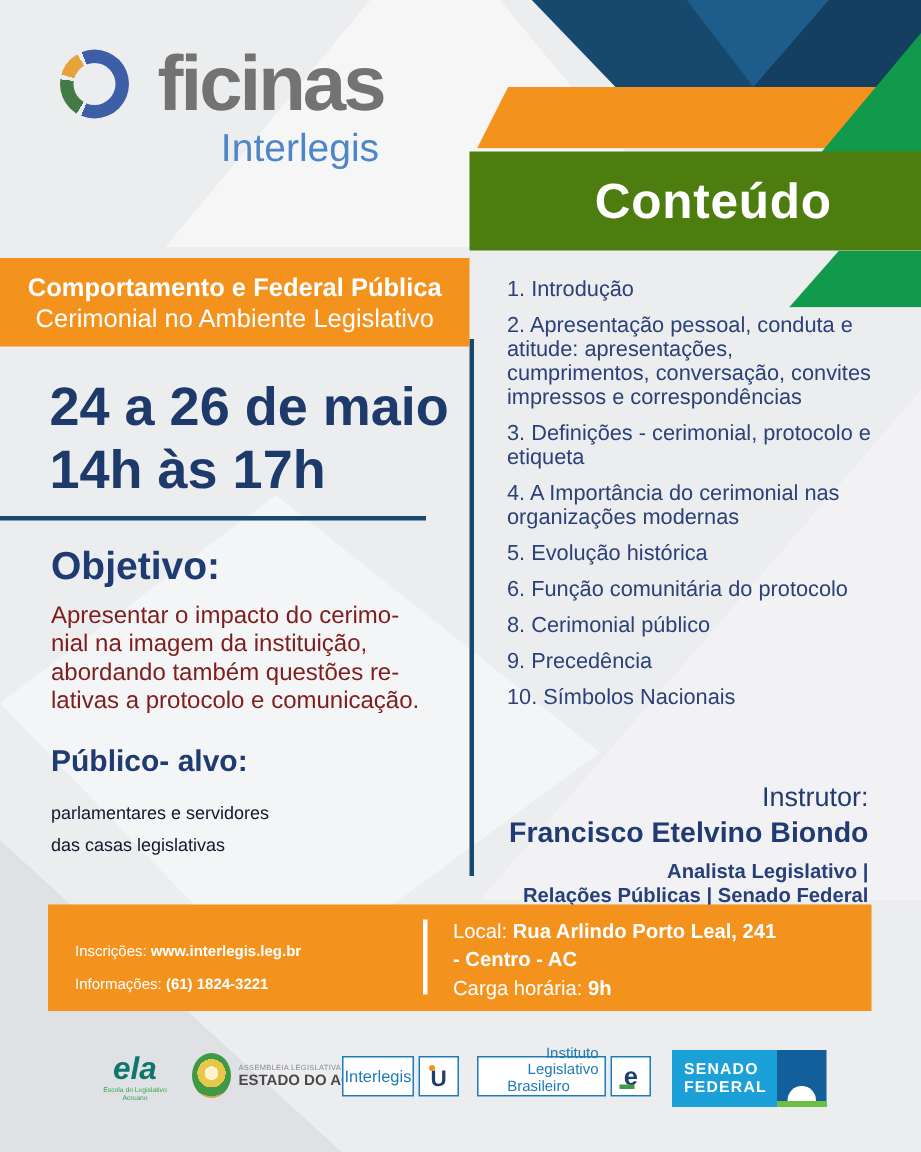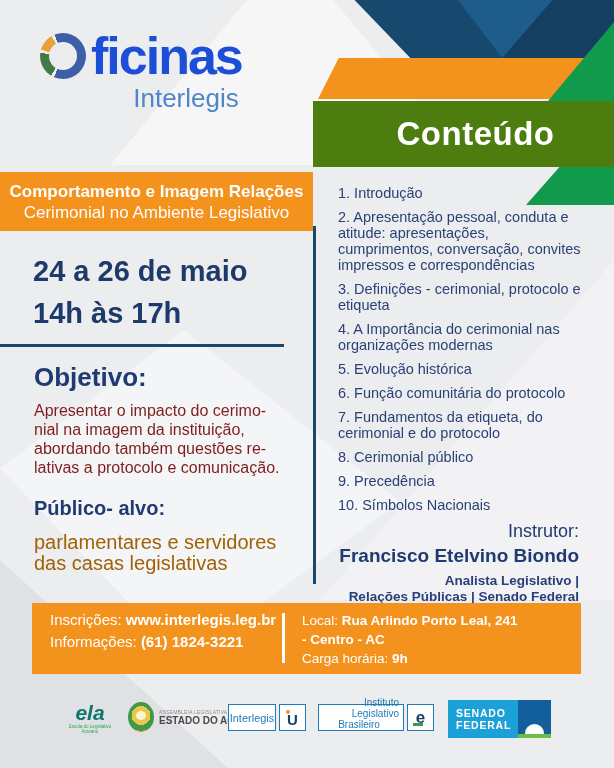--- a/index.html
+++ b/index.html
@@ -39,46 +39,46 @@
   .brand{position:absolute;left:40px;top:26px;z-index:2;}
   .brand-row{display:flex;align-items:center;}
   .o-ring{position:relative;width:46px;height:46px;border-radius:50%;display:inline-block;
       background:conic-gradient(from 0deg,
         #3E5FA7 0deg 203deg, #ECEDEF 203deg 211deg,
         #447A46 211deg 278deg, #ECEDEF 278deg 286deg,
         #E8A23A 286deg 330deg, #ECEDEF 330deg 338deg,
         #3E5FA7 338deg 360deg);}
   .o-ring::after{content:"";position:absolute;left:9px;top:9px;width:28px;height:28px;
       border-radius:50%;background:#ECEDEF;}
-  .brand-name{font-size:52px;font-weight:bold;color:#1d4ed8;letter-spacing:-2px;margin-left:5px;text-align:right;}
+  .brand-name{font-size:52px;font-weight:bold;color:#737373;letter-spacing:-2px;margin-left:19px;text-align:right;}
   .brand-sub{text-align:right;color:#4E86C8;font-size:26px;margin-top:-3px;padding-right:3px;}
   
   .left-banner{position:absolute;left:0;top:172px;width:313px;height:59px;background:#F4921E;
       z-index:3;color:#fff;text-align:center;padding-top:9px;box-sizing:border-box;}
   .left-banner .l1{font-weight:bold;font-size:17px;line-height:21px;}
   .left-banner .l2{font-size:17px;line-height:21px;}
   .date-block{position:absolute;left:33px;top:250px;color:#1E3A6B;font-weight:bold;
-      font-size:29px;line-height:42px;z-index:2;}
+      font-size:36px;line-height:42px;z-index:2;}
   .rule-h{position:absolute;left:0;top:344px;width:284px;height:3px;background:#17496F;z-index:2;}
   .obj-head{position:absolute;left:34px;top:362px;font-size:26px;font-weight:bold;color:#203A72;z-index:2;}
   .obj-text{position:absolute;left:34px;top:401px;font-size:16px;line-height:19px;color:#7f1d1d;z-index:2;}
   .pub-head{position:absolute;left:34px;top:497px;font-size:20px;font-weight:bold;color:#203A72;z-index:2;}
-  .pub-text{position:absolute;left:34px;top:532px;font-size:20px;line-height:21px;color:#a16207;z-index:2;}
+  .pub-text{position:absolute;left:34px;top:532px;font-size:12px;line-height:21px;color:#0f172a;z-index:2;}
   .v-divider{position:absolute;left:313px;top:226px;width:3px;height:358px;background:#17496F;z-index:2;}
   
   .content-list{position:absolute;left:338px;top:185px;width:248px;display:flex;flex-direction:column;
       gap:8px;font-size:14.5px;line-height:16px;color:#2B4178;z-index:2;}
   .instructor{position:absolute;right:35px;top:521px;text-align:right;color:#203A72;z-index:2;}
   .instructor .i-label{font-size:18px;}
   .instructor .i-name{font-size:19px;font-weight:bold;margin-top:3px;}
   .instructor .i-role{font-size:13.5px;font-weight:bold;line-height:16px;margin-top:6px;color:#28407A;}
   
   .footer-banner{position:absolute;left:32px;top:603px;width:549px;height:71px;background:#F4921E;
       z-index:3;color:#fff;}
-  .fb-left{position:absolute;left:18px;top:6px;font-size:15px;line-height:22px;}
+  .fb-left{position:absolute;left:18px;top:21px;font-size:10px;line-height:22px;}
   .fb-divider{position:absolute;left:250px;top:10px;width:3px;height:50px;background:#fff;}
   .fb-right{position:absolute;left:270px;top:8px;font-size:13.5px;line-height:19px;width:268px;}
   .b{font-weight:bold;}
   
   .logos{position:absolute;left:0;top:698px;width:614px;height:52px;z-index:2;}
   .logo-ela{position:absolute;left:58px;top:4px;width:64px;text-align:center;}
   .ela-mark{font-size:21px;font-weight:bold;font-style:italic;color:#0f766e;line-height:22px;}
   .ela-cap{font-size:4.5px;color:#2FA84F;line-height:5px;}
   .logo-acre{position:absolute;left:128px;top:4px;display:flex;align-items:center;gap:5px;}
   .acre-emblem{width:26px;height:30px;border-radius:50%;
@@ -131,21 +131,21 @@
       <span class="brand-name">ficinas</span>
     </div>
     <div class="brand-sub">Interlegis</div>
   </div>
 
   <div class="conteudo-band">
     <span>Conteúdo</span>
   </div>
 
   <div class="left-banner">
-    <div class="l1">Comportamento e Imagem Relações</div>
+    <div class="l1">Comportamento e Federal Pública</div>
     <div class="l2">Cerimonial no Ambiente Legislativo</div>
   </div>
 
   <div class="date-block">
     <div>24 a 26 de maio</div>
     <div>14h às 17h</div>
   </div>
 
   <div class="rule-h"></div>
 
@@ -165,21 +165,20 @@
 
   <div class="v-divider"></div>
 
   <div class="content-list">
     <div>1. Introdução</div>
     <div>2. Apresentação pessoal, conduta e atitude: apresentações, cumprimentos, conversação, convites impressos e correspondências</div>
     <div>3. Definições - cerimonial, protocolo e etiqueta</div>
     <div>4. A Importância do cerimonial nas organizações modernas</div>
     <div>5. Evolução histórica</div>
     <div>6. Função comunitária do protocolo</div>
-    <div>7. Fundamentos da etiqueta, do cerimonial e do protocolo</div>
     <div>8. Cerimonial público</div>
     <div>9. Precedência</div>
     <div>10. Símbolos Nacionais</div>
   </div>
 
   <div class="instructor">
     <div class="i-label">Instrutor:</div>
     <div class="i-name">Francisco Etelvino Biondo</div>
     <div class="i-role">
       <div>Analista Legislativo |</div>

